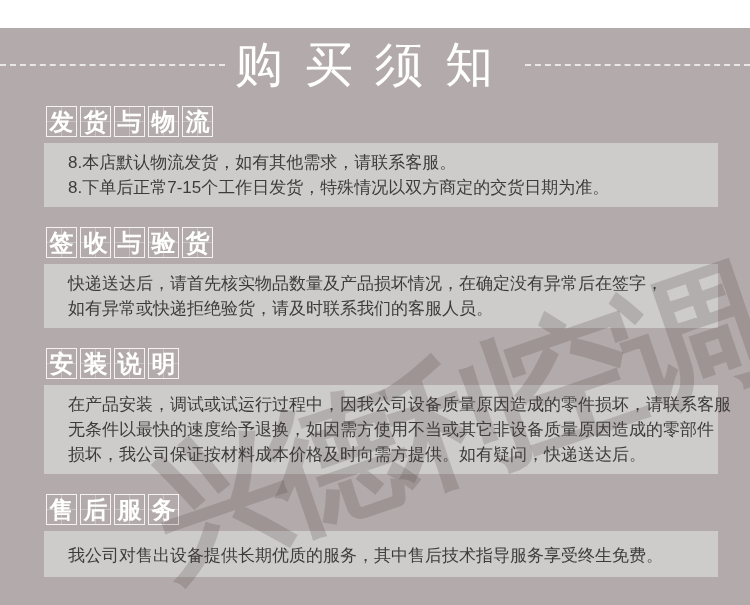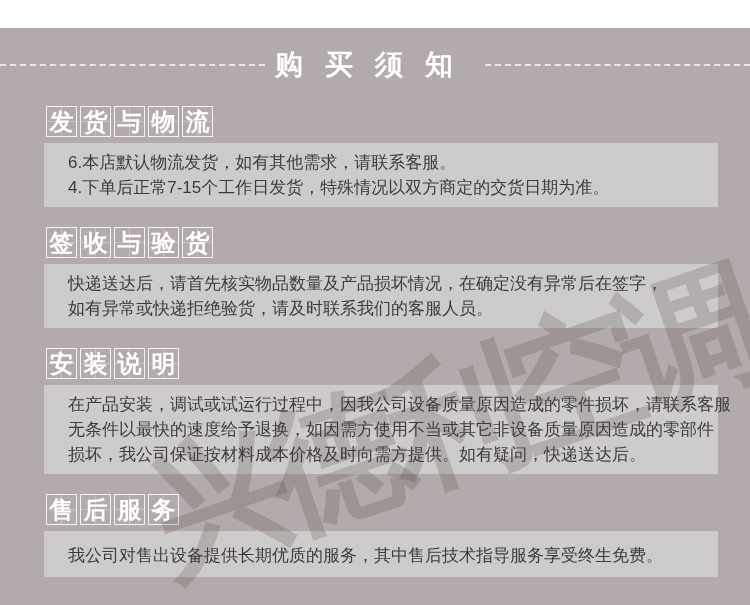--- a/index.html
+++ b/index.html
@@ -33,22 +33,22 @@
   .dash {
     flex: 1;
     height: 0;
     border-top: 2px dashed rgba(255,255,255,0.72);
   }
   .dash.left  { margin-right: 10px; }
   .dash.right { margin-left: 10px; }
   .page-title {
     color: #ffffff;
     font-family: "Liberation Serif", "DejaVu Serif", serif;
-    font-weight: 700;
-    font-size: 28px;
+    font-weight: 400;
+    font-size: 48px;
     letter-spacing: 22px;
     white-space: nowrap;
     line-height: 1;
   }
   
   .sections {
     margin-left: 44px;
     width: 674px;
   }
   .hrow {
@@ -119,22 +119,22 @@
     <div class="sections">
 
       <div class="hrow first">
         <span class="hcell">发</span>
         <span class="hcell">货</span>
         <span class="hcell">与</span>
         <span class="hcell">物</span>
         <span class="hcell">流</span>
       </div>
       <div class="box">
-        <div class="line">6.本店默认物流发货，如有其他需求，请联系客服。</div>
-        <div class="line">4.下单后正常7-15个工作日发货，特殊情况以双方商定的交货日期为准。</div>
+        <div class="line">8.本店默认物流发货，如有其他需求，请联系客服。</div>
+        <div class="line">8.下单后正常7-15个工作日发货，特殊情况以双方商定的交货日期为准。</div>
       </div>
 
       <div class="hrow">
         <span class="hcell">签</span>
         <span class="hcell">收</span>
         <span class="hcell">与</span>
         <span class="hcell">验</span>
         <span class="hcell">货</span>
       </div>
       <div class="box">

